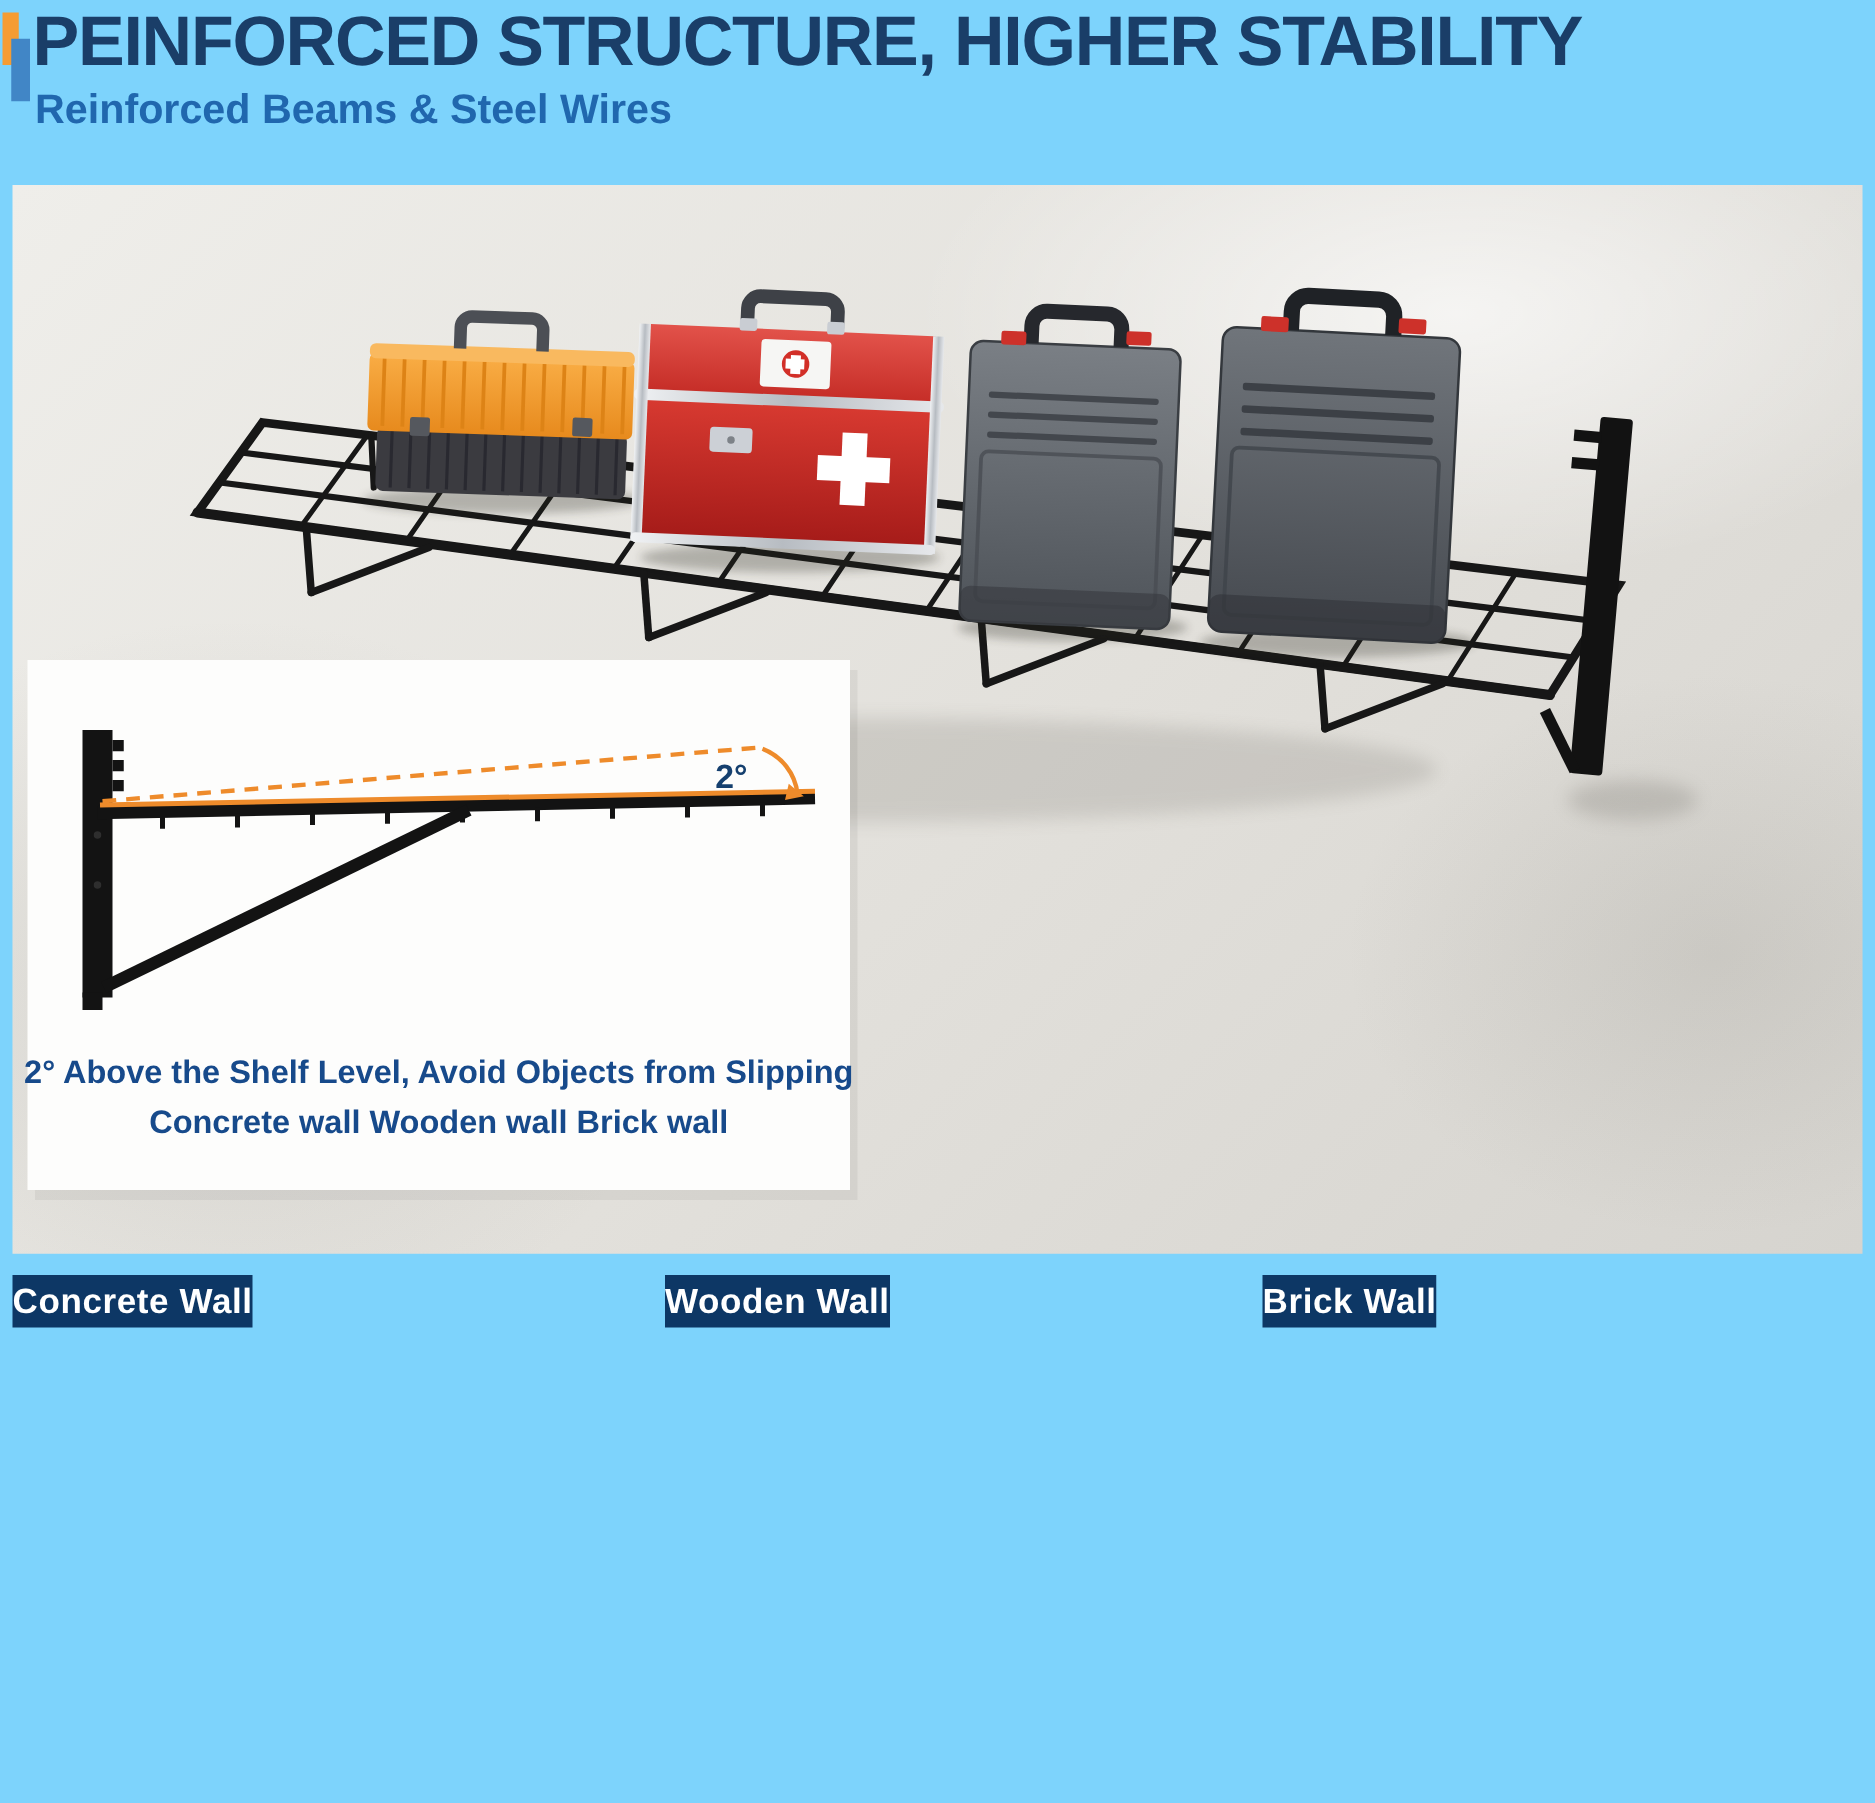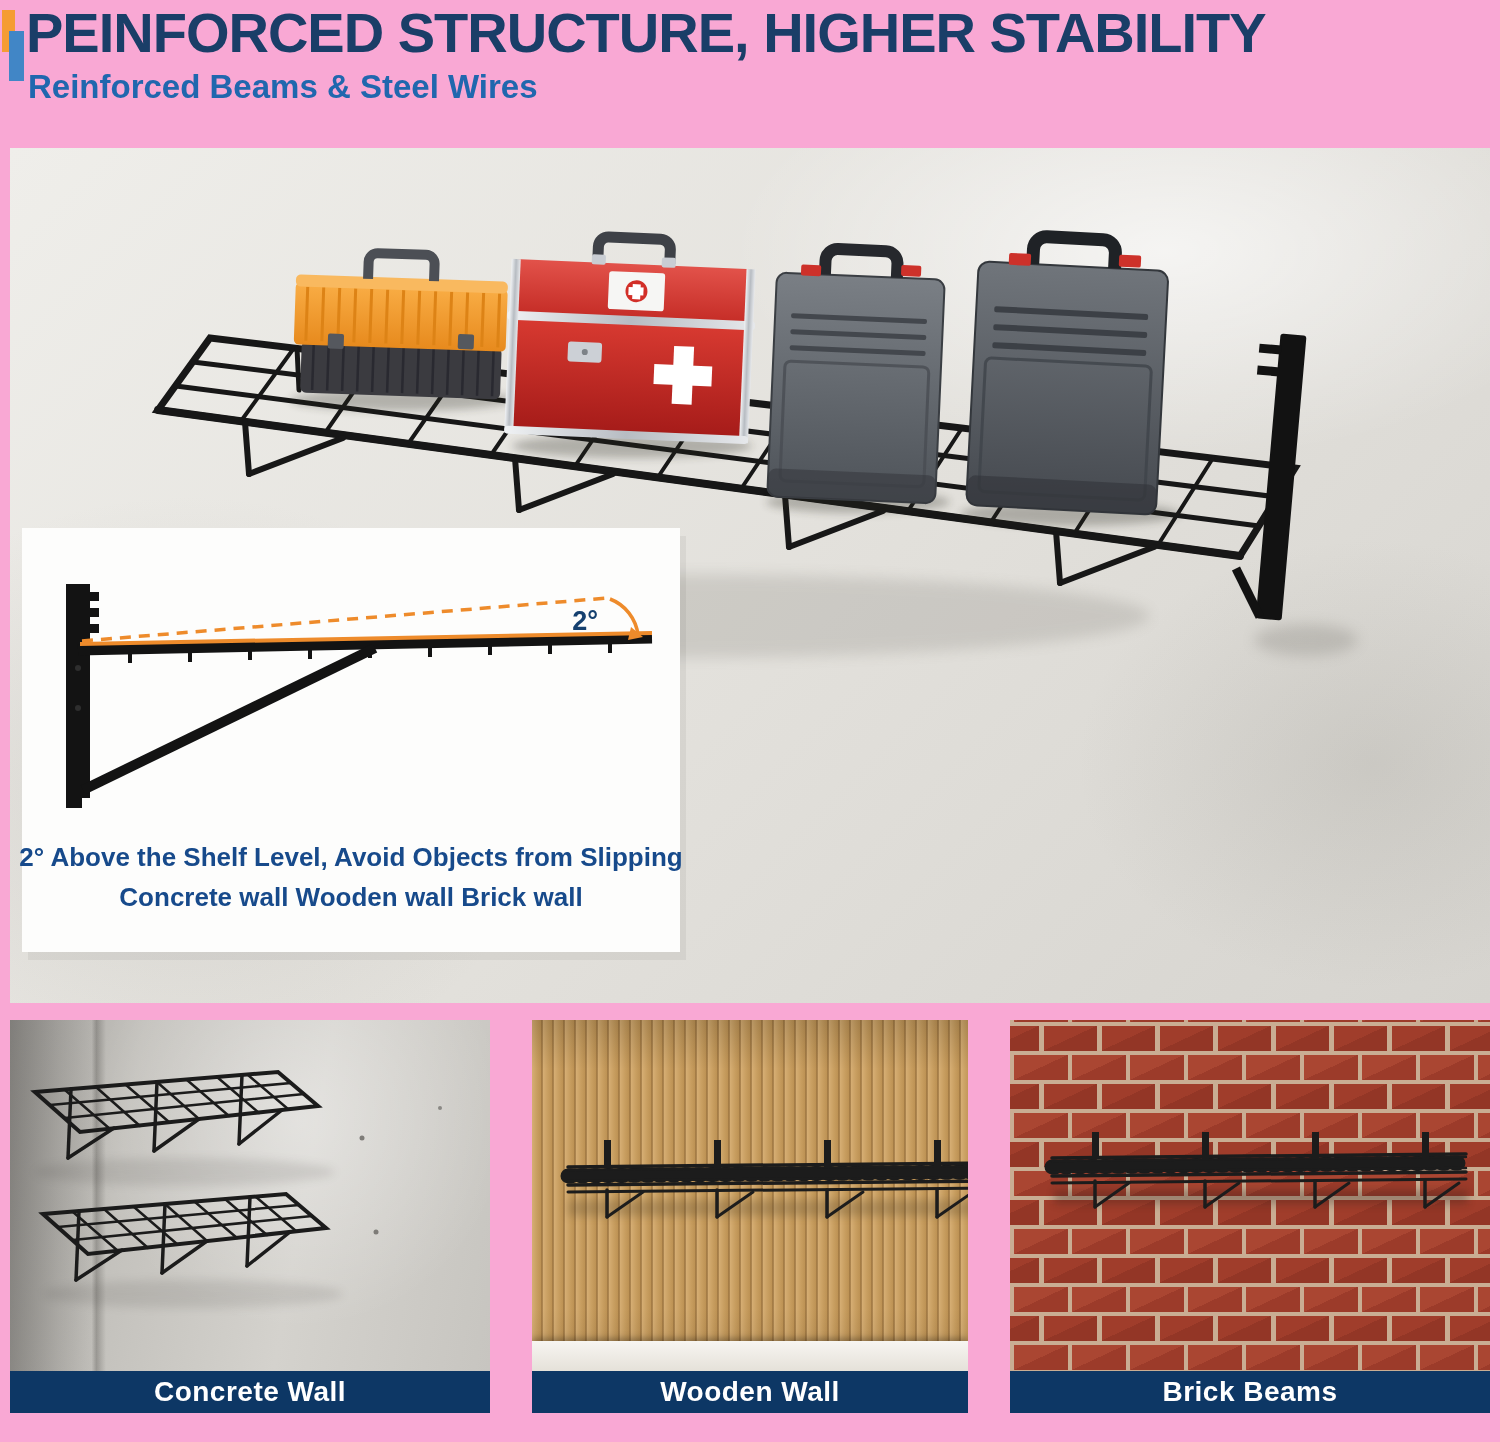--- a/index.html
+++ b/index.html
@@ -1,16 +1,16 @@
 <!DOCTYPE html>
 <html><head>
 <meta charset="utf-8">
 <style>
   html,body{margin:0;padding:0;background:#ffffff;}
-  .page{position:relative;width:1500px;height:1442px;background:#f9a8d4;overflow:hidden;
+  .page{position:relative;width:1500px;height:1442px;background:#7dd3fc;overflow:hidden;
         font-family:"Liberation Sans",sans-serif;}
 
   
   .header{position:relative;height:148px;padding-left:26px;box-sizing:border-box;}
   .accent-bar-orange{position:absolute;left:2px;top:10px;width:13px;height:42px;background:#f59c33;}
   .accent-bar-blue{position:absolute;left:9px;top:31px;width:15px;height:50px;background:#4186c6;}
   .title{position:relative;margin:0;padding-top:4px;font-size:56px;font-weight:800;
          color:#1a3e68;letter-spacing:-1px;line-height:1.05;white-space:nowrap;}
   .subtitle{margin:5px 0 0 2px;font-size:33px;font-weight:700;color:#2067ae;}
 
@@ -18,21 +18,21 @@
   .hero{position:relative;margin:0 10px;width:1480px;height:855px;overflow:hidden;
     background:
       radial-gradient(ellipse 620px 300px at 78% 12%, rgba(255,255,255,.65), transparent 70%),
       radial-gradient(ellipse 520px 420px at 12% 75%, rgba(150,148,140,.22), transparent 70%),
       radial-gradient(ellipse 420px 320px at 92% 72%, rgba(140,138,130,.20), transparent 70%),
       linear-gradient(135deg,#efeeea 0%,#e2e0db 55%,#d6d4cf 100%);}
   .hero svg{position:absolute;left:0;top:0;display:block;}
 
   
   .gallery{display:flex;justify-content:space-between;margin:17px 10px 0;width:1480px;}
-  .panel{margin:0;display:flex;flex-direction:column;width:480px;}
+  .panel{margin:0;display:flex;flex-direction:row;width:480px;}
   .panel.mid{width:436px;}
   .photo{position:relative;height:351px;overflow:hidden;}
   .photo svg{position:absolute;left:0;top:0;display:block;}
   .caption{height:42px;background:#0d3765;color:#ffffff;font-size:28px;font-weight:700;
            display:flex;align-items:center;justify-content:center;letter-spacing:.5px;}
 
   .concrete{background:
       linear-gradient(90deg, rgba(40,38,35,.30) 0%, rgba(40,38,35,.12) 10%, transparent 19%),
       linear-gradient(90deg, transparent 17%, rgba(60,58,54,.30) 18%, transparent 20%),
       radial-gradient(circle at 60% 28%, rgba(255,255,255,.38), transparent 55%),
@@ -359,18 +359,18 @@
               <line x1="305" y1="161" x2="305" y2="187" stroke-width="3.5"></line>
                 <line x1="305" y1="187" x2="339" y2="163" stroke-width="3"></line>
               <rect x="412" y="112" width="7" height="27" fill="#1c1c1c" stroke="none"></rect>
               <line x1="415" y1="161" x2="415" y2="187" stroke-width="3.5"></line>
                 <line x1="415" y1="187" x2="449" y2="163" stroke-width="3"></line>
             </g>
           </g>
         </svg>
       </div>
       <figcaption class="caption">
-        <span>Brick Beams</span>
+        <span>Brick Wall</span>
       </figcaption>
     </figure>
 
   </div>
 </div>
 
 </body></html>

